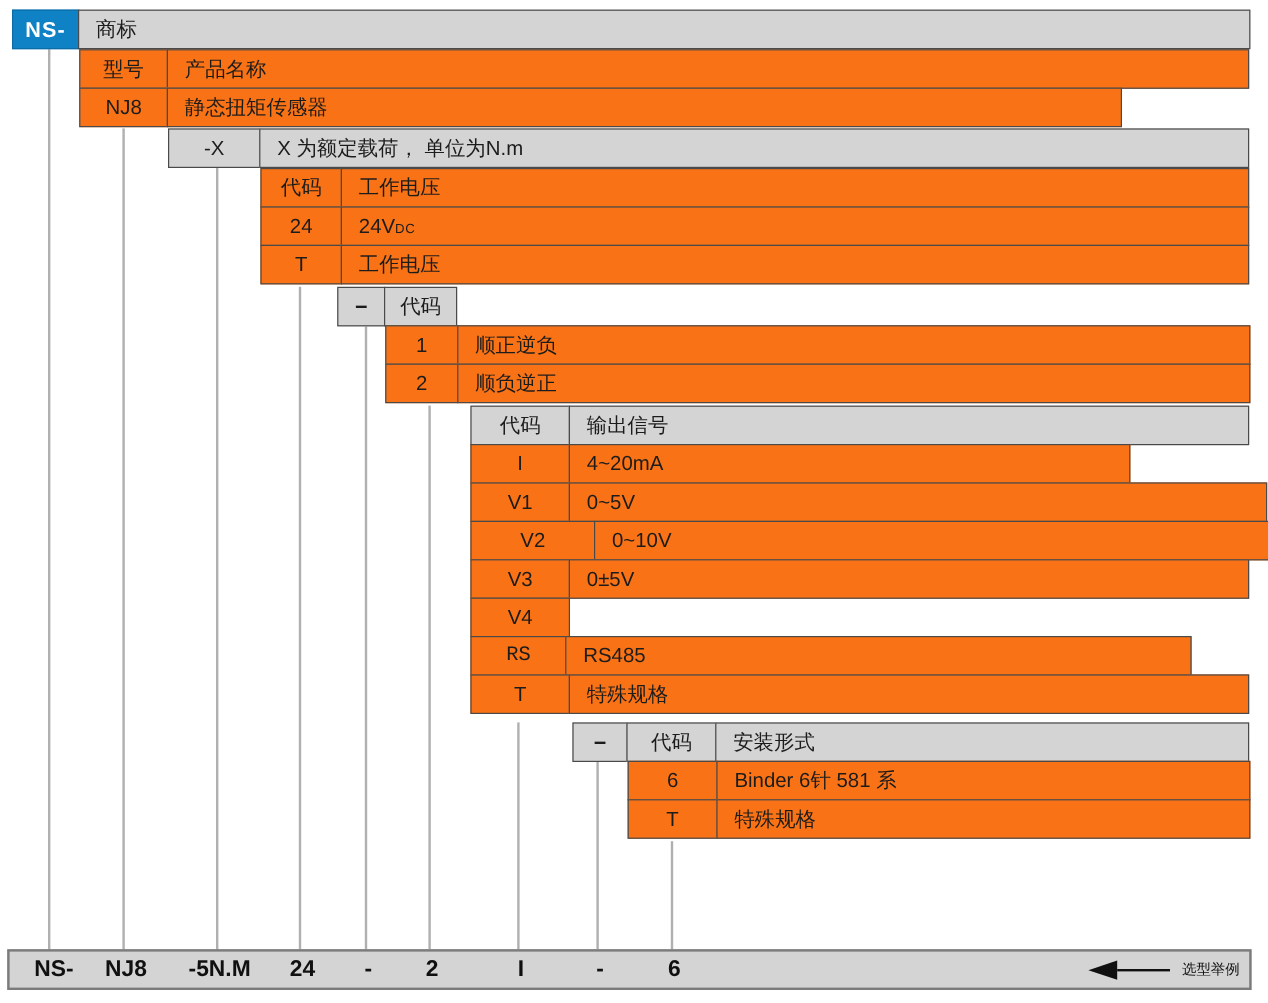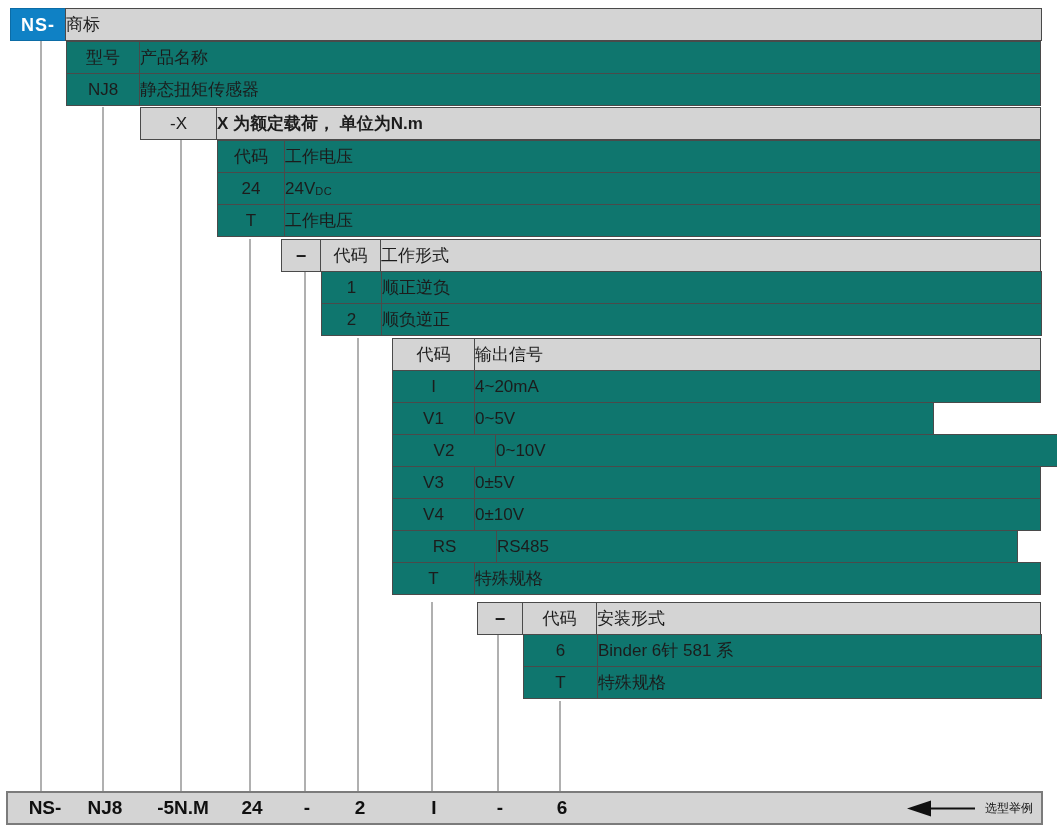--- a/index.html
+++ b/index.html
@@ -4,26 +4,26 @@
 <style>
   html,body{margin:0;padding:0;background:#ffffff;}
   .canvas{
     position:relative;width:1057px;height:836px;background:#ffffff;
     font-family:"Liberation Sans","DejaVu Sans",sans-serif;color:#1c1c1c;overflow:hidden;
   }
   .block{position:absolute;}
   .row{display:flex;}
   .row + .row{margin-top:-1px;}
   .cell{
-    box-sizing:border-box;height:33px;border:1px solid #4a4a4a;background:#0f766e;
+    box-sizing:border-box;height:33px;border:1px solid #4a4a4a;background:#f97316;
     display:flex;align-items:center;font-size:17px;line-height:1;white-space:nowrap;
   }
   .cell + .cell{margin-left:-1px;}
   .key{justify-content:center;}
-  .desc{padding-left:0;justify-content:flex-start;}
+  .desc{padding-left:14px;justify-content:flex-start;}
   .shaded{background:#d4d4d4;}
   .blue{
     background:#0f81c5;border-color:#0c6ca6;color:#ffffff;
     font-weight:bold;font-size:18px;justify-content:center;letter-spacing:1px;
   }
   .dashcell{font-weight:bold;font-size:18px;}
   .sub{font-size:11px;align-self:center;margin-top:5px;letter-spacing:0.5px;}
   .vline{position:absolute;width:2px;background:#b0b0b0;}
   .bar{
     position:absolute;left:6px;top:791px;width:1037px;height:34px;
@@ -65,28 +65,28 @@
     </div>
   </div>
 
   <div class="block" style="left:66px;top:41px;">
     <div class="row">
       <div class="cell key" style="width:74px;">型号</div>
       <div class="cell desc" style="width:902px;">产品名称</div>
     </div>
     <div class="row">
       <div class="cell key" style="width:74px;">NJ8</div>
-      <div class="cell desc" style="width:902px;">静态扭矩传感器</div>
+      <div class="cell desc" style="width:796px;">静态扭矩传感器</div>
     </div>
   </div>
 
   <div class="block" style="left:140px;top:107px;">
     <div class="row">
       <div class="cell key shaded" style="width:77px;">-X</div>
-      <div class="cell desc shaded" style="width:825px;font-weight:bold;">X 为额定载荷， 单位为N.m</div>
+      <div class="cell desc shaded" style="width:825px;">X 为额定载荷， 单位为N.m</div>
     </div>
   </div>
 
   <div class="block" style="left:217px;top:140px;">
     <div class="row">
       <div class="cell key" style="width:68px;">代码</div>
       <div class="cell desc" style="width:757px;">工作电压</div>
     </div>
     <div class="row">
       <div class="cell key" style="width:68px;">24</div>
@@ -98,59 +98,57 @@
     <div class="row">
       <div class="cell key" style="width:68px;">T</div>
       <div class="cell desc" style="width:757px;">工作电压</div>
     </div>
   </div>
 
   <div class="block" style="left:281px;top:239px;">
     <div class="row">
       <div class="cell key shaded dashcell" style="width:40px;">−</div>
       <div class="cell key shaded" style="width:61px;">代码</div>
-      <div class="cell desc shaded" style="width:661px;">工作形式</div>
     </div>
     <div class="row" style="margin-left:40px;">
       <div class="cell key" style="width:61px;">1</div>
       <div class="cell desc" style="width:661px;">顺正逆负</div>
     </div>
     <div class="row" style="margin-left:40px;">
       <div class="cell key" style="width:61px;">2</div>
       <div class="cell desc" style="width:661px;">顺负逆正</div>
     </div>
   </div>
 
   <div class="block" style="left:392px;top:338px;">
     <div class="row">
       <div class="cell key shaded" style="width:83px;">代码</div>
       <div class="cell desc shaded" style="width:567px;">输出信号</div>
     </div>
     <div class="row">
       <div class="cell key" style="width:83px;">I</div>
-      <div class="cell desc" style="width:567px;">4~20mA</div>
+      <div class="cell desc" style="width:468px;">4~20mA</div>
     </div>
     <div class="row">
       <div class="cell key" style="width:83px;text-align:right;">V1</div>
-      <div class="cell desc" style="width:460px;text-align:center;">0~5V</div>
+      <div class="cell desc" style="width:582px;text-align:center;">0~5V</div>
     </div>
     <div class="row">
       <div class="cell key" style="width:104px;">V2</div>
       <div class="cell desc" style="width:567px;">0~10V</div>
     </div>
     <div class="row">
       <div class="cell key" style="width:83px;">V3</div>
       <div class="cell desc" style="width:567px;">0±5V</div>
     </div>
     <div class="row">
       <div class="cell key" style="width:83px;">V4</div>
-      <div class="cell desc" style="width:567px;">0±10V</div>
     </div>
     <div class="row">
-      <div class="cell key" style="width:105px;">RS</div>
+      <div class="cell key" style="width:80px;font-family:Liberation Mono, monospace;">RS</div>
       <div class="cell desc" style="width:522px;">RS485</div>
     </div>
     <div class="row">
       <div class="cell key" style="width:83px;">T</div>
       <div class="cell desc" style="width:567px;">特殊规格</div>
     </div>
   </div>
 
   <div class="block" style="left:477px;top:602px;">
     <div class="row">

